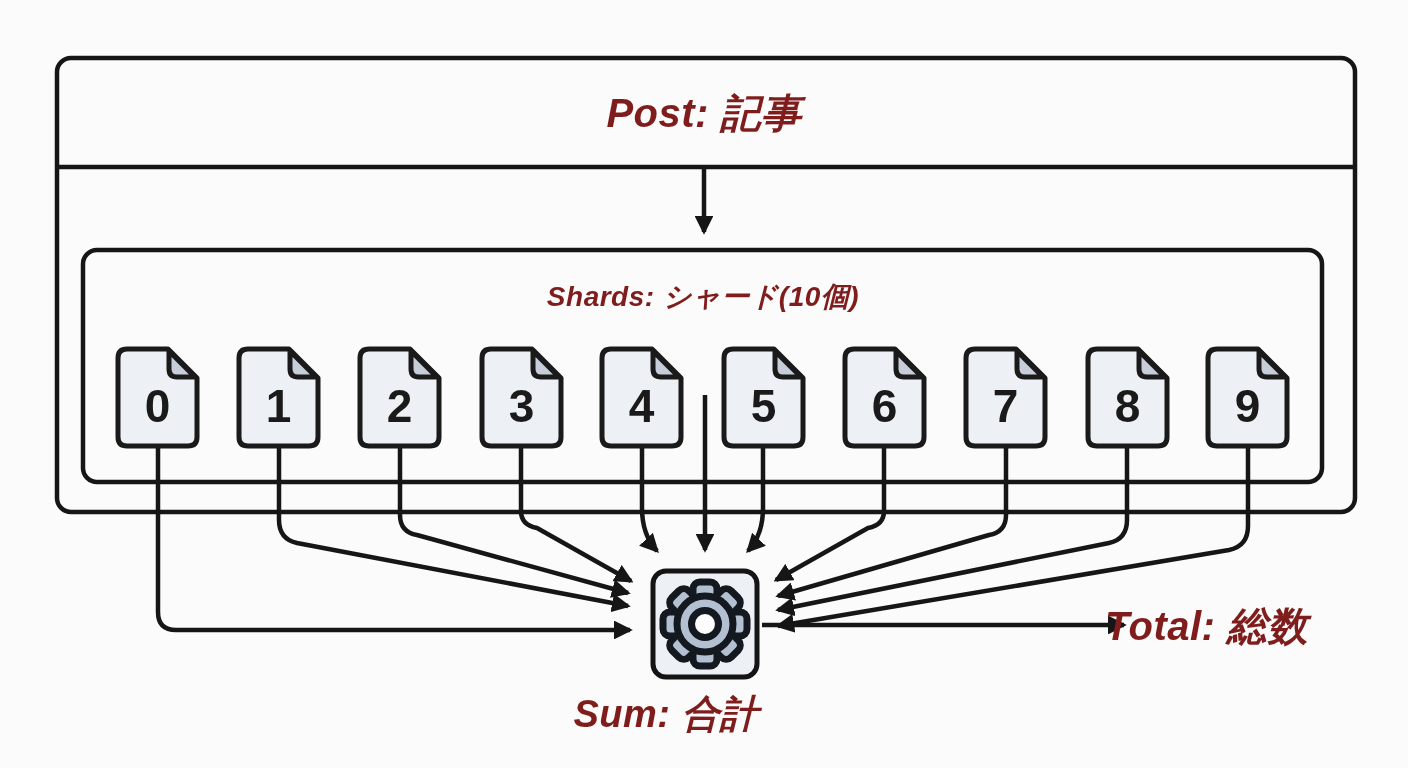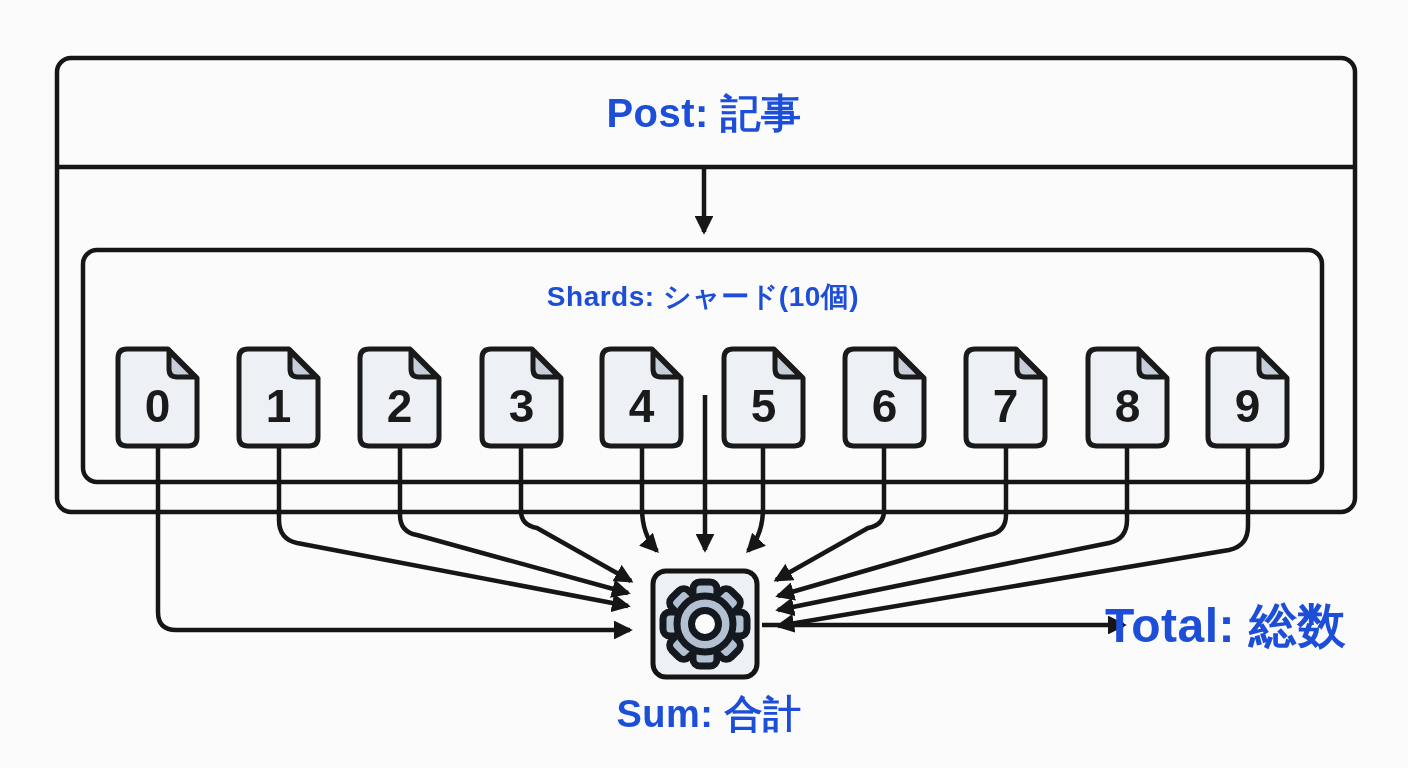--- a/index.html
+++ b/index.html
@@ -6,27 +6,28 @@
   body {
     width: 1408px; height: 768px; overflow: hidden;
     background: #fbfbfb;
     font-family: "Liberation Sans", "DejaVu Sans", sans-serif;
   }
   .stage { position: relative; width: 1408px; height: 768px; }
   .wires { position: absolute; left: 0; top: 0; z-index: 1; }
 
   .label {
     position: absolute; z-index: 3;
-    color: #1d4ed8; font-weight: 700; white-space: nowrap;
+    color: #7f1d1d; font-weight: 700; white-space: nowrap;
     letter-spacing: 0.5px;
+    font-style: italic;
   }
   .label.post   { left: 704px; top: 113px; transform: translate(-50%, -50%); font-size: 40px; }
   .label.shards { left: 703px; top: 297px; transform: translate(-50%, -50%); font-size: 28px; }
-  .label.sum    { left: 709px; top: 714px; transform: translate(-50%, -50%); font-size: 38px; }
-  .label.total  { left: 1105px; top: 626px; transform: translate(0, -50%); font-size: 48px; text-align: center; }
+  .label.sum    { left: 666px; top: 714px; transform: translate(-50%, -50%); font-size: 38px; }
+  .label.total  { left: 1105px; top: 626px; transform: translate(0, -50%); font-size: 40px; text-align: center; }
 
   .shard {
     position: absolute; z-index: 2;
     width: 87px; height: 105px; top: 345px;
   }
   .shard svg { position: absolute; left: 0; top: 0; }
   .shard .num {
     position: absolute; left: 50%; top: 58%;
     transform: translate(-50%, -50%);
     font-size: 46px; font-weight: 700; color: #1a1a1a; z-index: 2;

